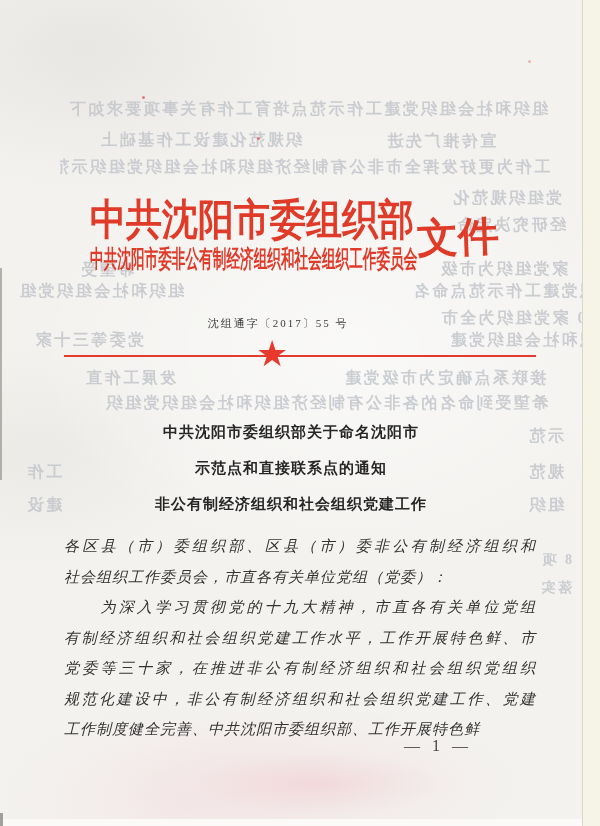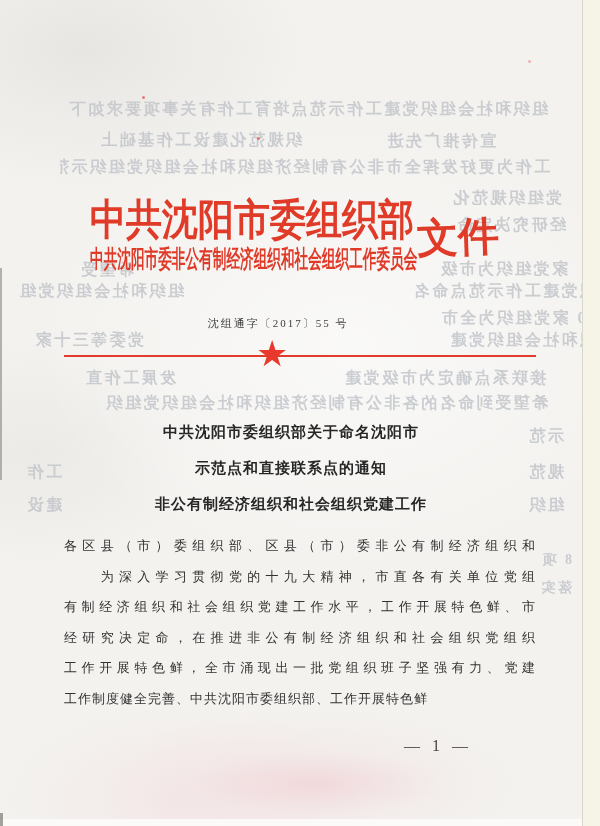--- a/index.html
+++ b/index.html
@@ -68,21 +68,21 @@
   .red-rule { position:absolute; left:64px; top:355px; width:472px; height:2px; background:#e23c2e; }
   .star { position:absolute; left:256px; top:336px; font-size:36px; line-height:1; color:#e8392c; }
   
   .title-block { position:absolute; left:0; top:414px; width:568px; text-align:center; }
   .title-line {
     color:#272727; font-weight:bold; font-size:15px; line-height:36px; letter-spacing:1px;margin-left:14px;
   }
   
   .body-block { position:absolute; left:64px; top:531px; width:472px; }
   .tline {
-    color:#333; font-size:13px; line-height:30.5px; letter-spacing:1px; white-space:nowrap;
+    color:#333; font-size:15px; line-height:30.5px; letter-spacing:1px; white-space:nowrap;font-style:italic;
   }
   .just { text-align:justify; text-align-last:justify; white-space:normal; }
   .page-number {
     position:absolute; left:404px; top:737px; color:#454545;
     font-size:16px; letter-spacing:4px; white-space:nowrap;
   }
   
   .right-strip { position:absolute; right:0; top:0; width:18px; height:826px;
     background:#f6f4e7; border-left:1px solid #d9d6cd; }
   .bottom-strip { position:absolute; left:0; bottom:0; width:582px; height:7px; background:#fbfaf8; }
@@ -133,24 +133,25 @@
   <div class="star">★</div>
 
   <div class="title-block">
     <div class="title-line">中共沈阳市委组织部关于命名沈阳市</div>
     <div class="title-line">示范点和直接联系点的通知</div>
     <div class="title-line">非公有制经济组织和社会组织党建工作</div>
   </div>
 
   <div class="body-block">
     <div class="tline just">各区县（市）委组织部、区县（市）委非公有制经济组织和</div>
+    <div class="tline">社会组织工作委员会，市直各有关单位党组（党委）：</div>
     <div class="tline just">　　为深入学习贯彻党的十九大精神，市直各有关单位党组</div>
     <div class="tline just">有制经济组织和社会组织党建工作水平，工作开展特色鲜、市</div>
-    <div class="tline just">经研究决定命，在推进非公有制经济组织和社会组织党组织</div>
-    <div class="tline just">工作开展特色鲜，全市涌现出一批党组织班子坚强有力、党建</div>
+    <div class="tline just">党委等三十家，在推进非公有制经济组织和社会组织党组织</div>
+    <div class="tline just">规范化建设中，非公有制经济组织和社会组织党建工作、党建</div>
     <div class="tline">工作制度健全完善、中共沈阳市委组织部、工作开展特色鲜</div>
   </div>
 
   <div class="page-number">— 1 —</div>
 
   <div class="smudge"></div>
   <div class="right-strip"></div>
   <div class="bottom-strip"></div>
   <div class="left-mark"></div>
   <div class="left-mark2"></div>

